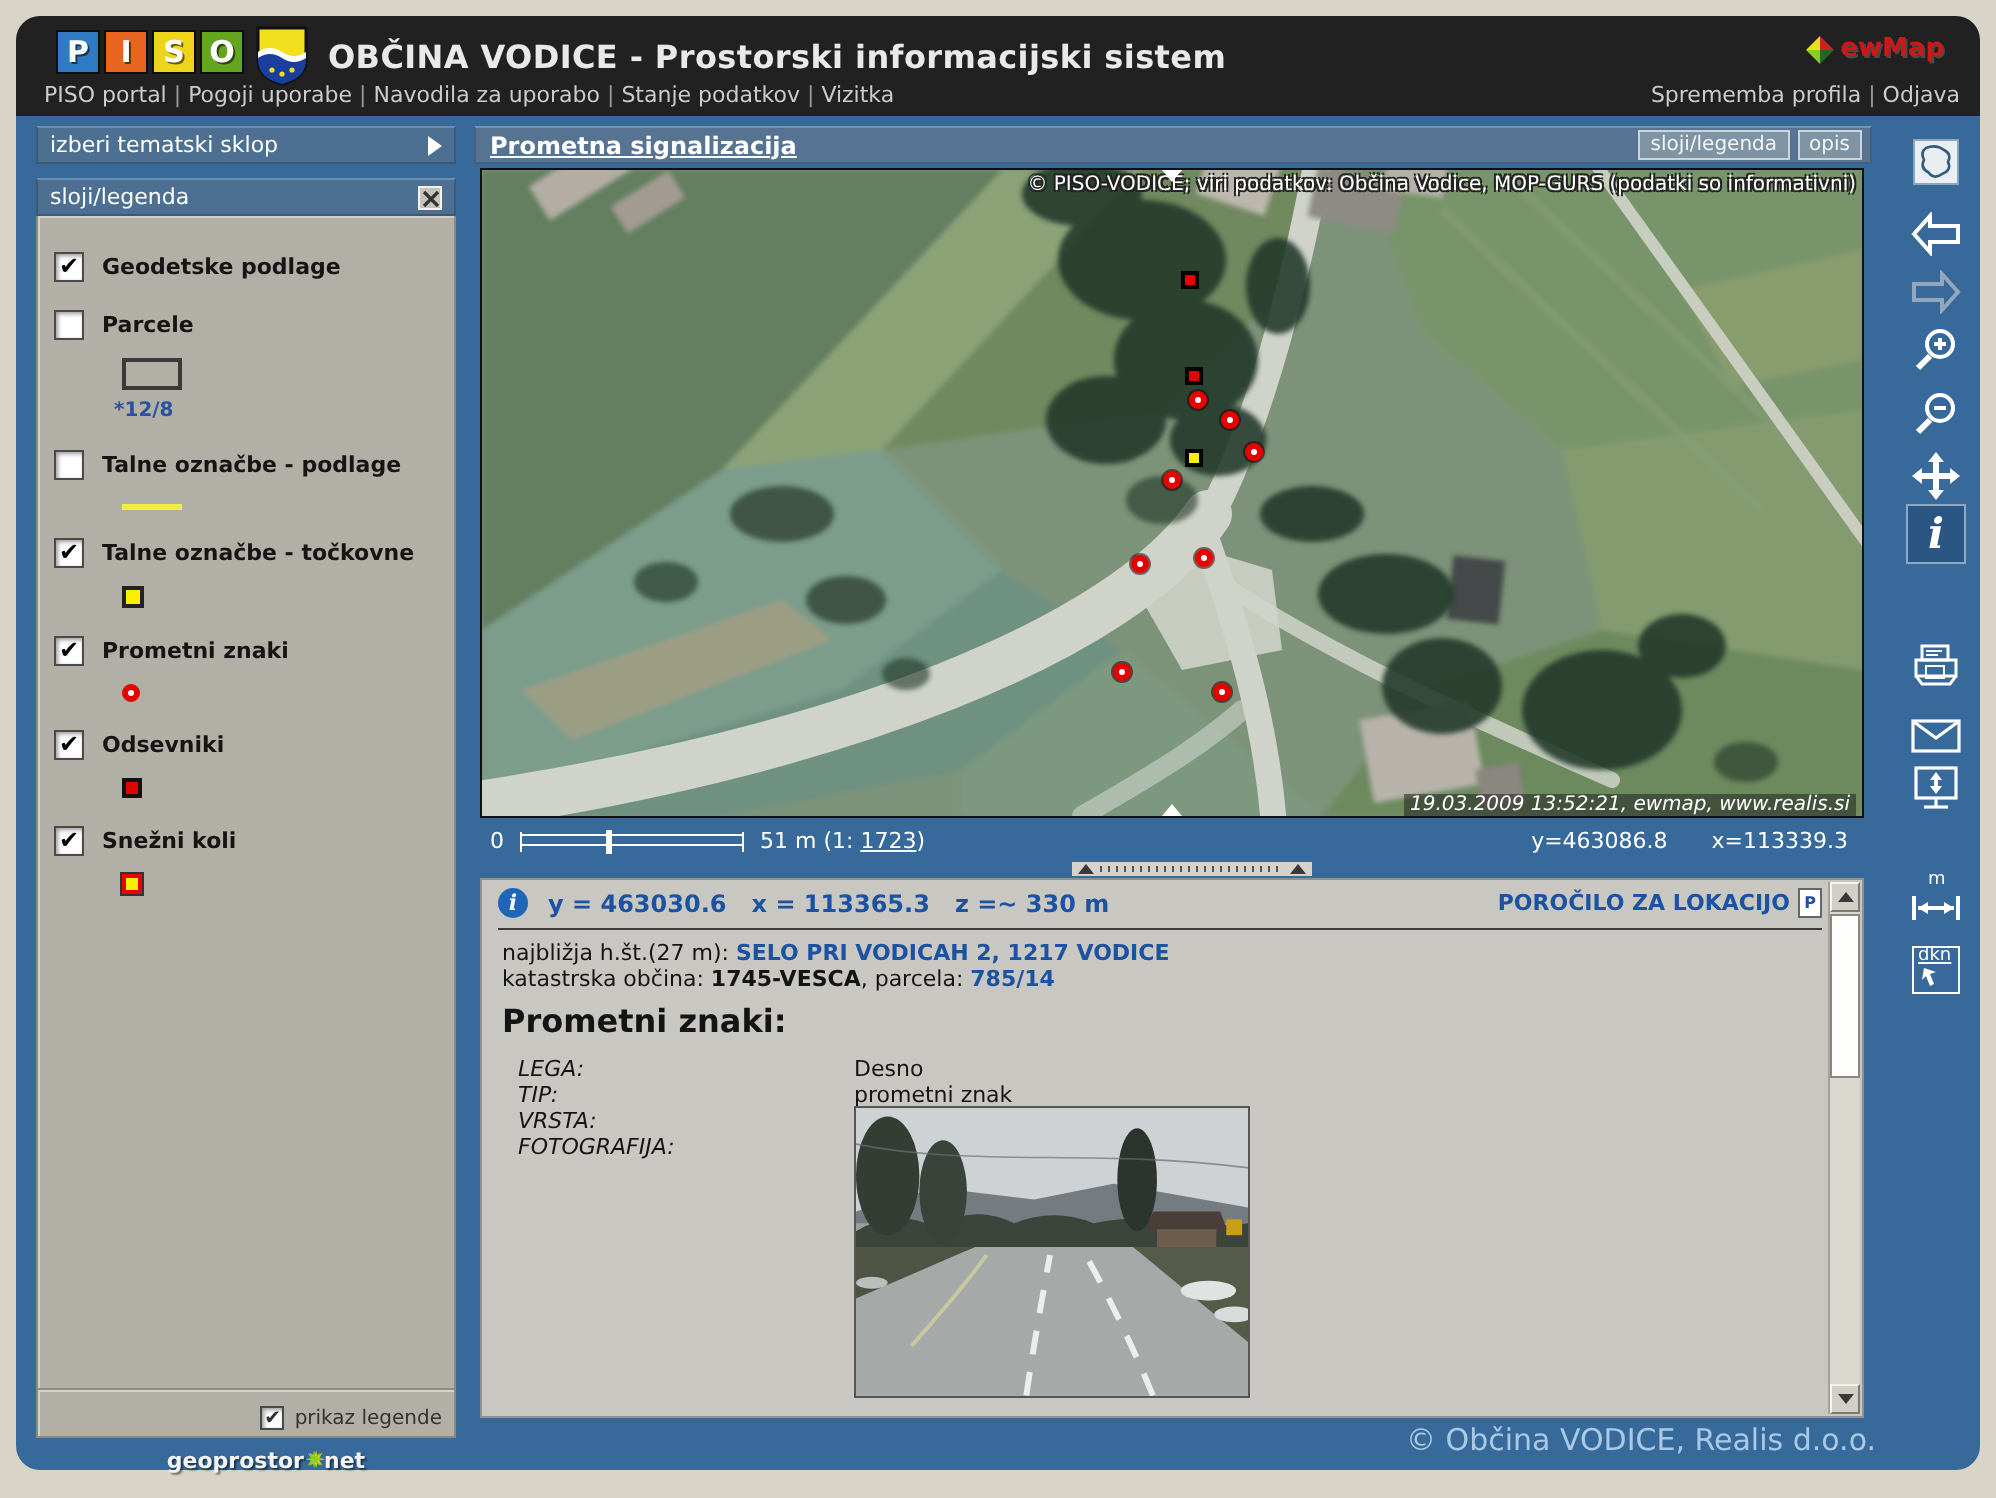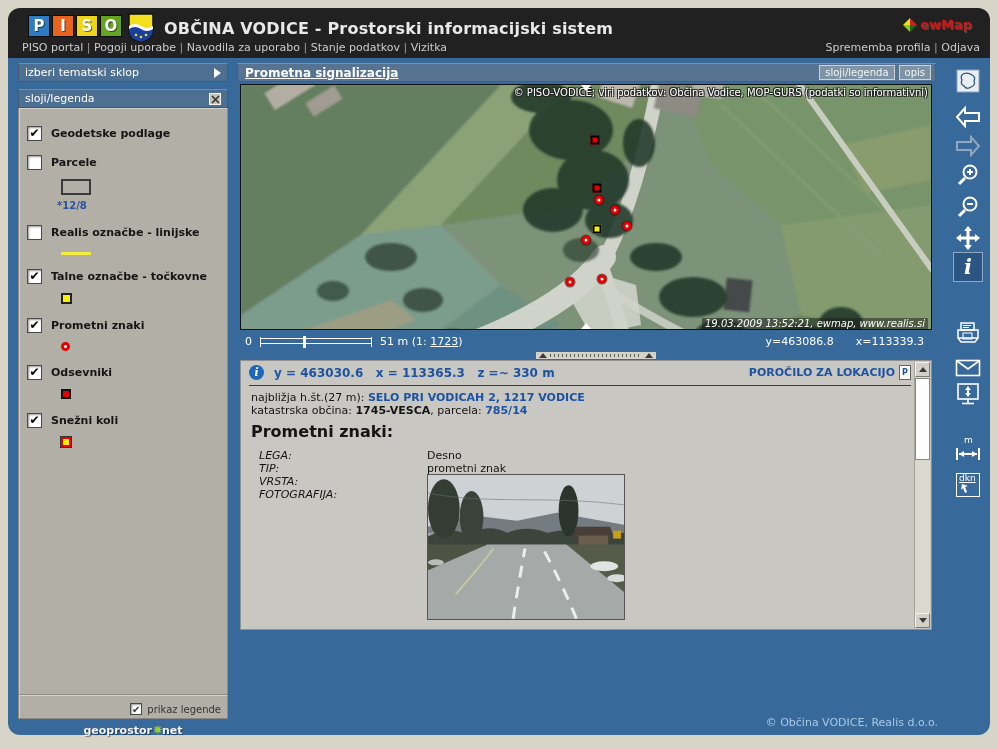--- a/index.html
+++ b/index.html
@@ -55,21 +55,21 @@
     color:#f4f4f4;text-shadow:1px 1px 1px rgba(0,0,0,.5);}
   .gp-star{color:#8ccf1d;font-size:12px;text-shadow:1px 0 0 #e8d000;}
 
   
   #map-col{position:absolute;left:229px;top:5px;width:699px;}
   #map-titlebar{height:19px;background:#567392;border:1px solid #43617f;border-top-color:#7b94ae;color:#fff;
     display:flex;align-items:center;padding:0 4px 0 7px;}
   #map-title{font-size:12px;font-weight:bold;flex:1;text-decoration:underline;}
   .mini-btn{background:#7e93a4;border:1px solid #ccd4da;color:#f2f5f7;font-size:10px;padding:1px 5px;margin-left:4px;cursor:pointer;
     font-family:"DejaVu Sans","Liberation Sans",sans-serif;}
-  #viewport{position:relative;margin-left:3px;margin-top:2px;width:692px;height:246px;border:1px solid #101010;overflow:hidden;background:#1d4ed8;}
+  #viewport{position:relative;margin-left:3px;margin-top:2px;width:692px;height:325px;border:1px solid #101010;overflow:hidden;background:#1d4ed8;}
   #map-markers{position:absolute;left:0;top:0;width:100%;height:100%;}
   .marker{position:absolute;transform:translate(-50%,-50%);cursor:pointer;}
   .marker.traffic-sign{width:9px;height:9px;background:#fff;border:3px solid #e80000;border-radius:50%;box-shadow:0 0 0 1px rgba(40,0,0,.55);}
   .marker.reflector{width:9px;height:9px;background:#e80000;border:2px solid #000;}
   .marker.snow-pole{width:9px;height:9px;background:#f6ef00;border:2px solid #000;}
   .wm-top{position:absolute;right:3px;top:2px;font-size:10px;color:#fff;text-shadow:1px 1px 0 #222,-1px -1px 0 #222,1px -1px 0 #222,-1px 1px 0 #222;}
   .wm-bottom{position:absolute;right:3px;bottom:0;font-size:10px;color:#fff;background:rgba(25,25,25,.5);padding:0 3px;font-style:italic;}
   .nub{position:absolute;width:0;height:0;left:50%;margin-left:-5px;}
   .nub.top{top:0;border-left:5px solid transparent;border-right:5px solid transparent;border-top:6px solid #fff;}
   .nub.bottom{bottom:0;border-left:5px solid transparent;border-right:5px solid transparent;border-bottom:6px solid #fff;}
@@ -119,21 +119,21 @@
   #toolbar{position:absolute;left:937px;top:0;width:45px;height:677px;}
   .tool{position:absolute;left:8px;width:30px;height:30px;display:flex;align-items:center;justify-content:center;cursor:pointer;}
   .tool.active{border:1px solid #8fa9c2;background:rgba(20,50,85,.35);}
   .tool-i{font-family:"DejaVu Serif","Liberation Serif",serif;font-style:italic;font-weight:bold;font-size:21px;color:#fff;line-height:26px;}
   .dkn-box{width:24px;height:24px;border:1.5px solid #fff;position:relative;color:#fff;}
   .dkn-text{position:absolute;left:2px;top:-1px;font-size:9px;text-decoration:underline;}
   .measure-wrap{position:relative;color:#fff;}
   .measure-m{position:absolute;left:9px;top:-11px;font-size:9px;color:#fff;}
 
   
-  #footer-copy{position:absolute;right:52px;bottom:6px;font-size:11px;color:#a9c9e6;}
+  #footer-copy{position:absolute;right:52px;bottom:6px;font-size:15px;color:#a9c9e6;}
 </style>
 </head>
 <body>
 
 <div id="app">
 
   <div id="header">
     <div class="logo-tiles">
       <div class="tile" style="background:#2e7bc4">P</div>
       <div class="tile" style="background:#e8641f">I</div>
@@ -195,21 +195,21 @@
 
           <div class="layer-row">
             <span class="cb"></span>
             <span class="layer-label">Parcele</span>
           </div>
           <div class="legend lg-parcel"></div>
           <div class="lg-note">*12/8</div>
 
           <div class="layer-row">
             <span class="cb"></span>
-            <span class="layer-label">Realis označbe - linijske</span>
+            <span class="layer-label">Talne označbe - podlage</span>
           </div>
           <div class="legend lg-yline"></div>
 
           <div class="layer-row">
             <span class="cb">✔</span>
             <span class="layer-label">Talne označbe - točkovne</span>
           </div>
           <div class="legend lg-ysq"></div>
 
           <div class="layer-row">

